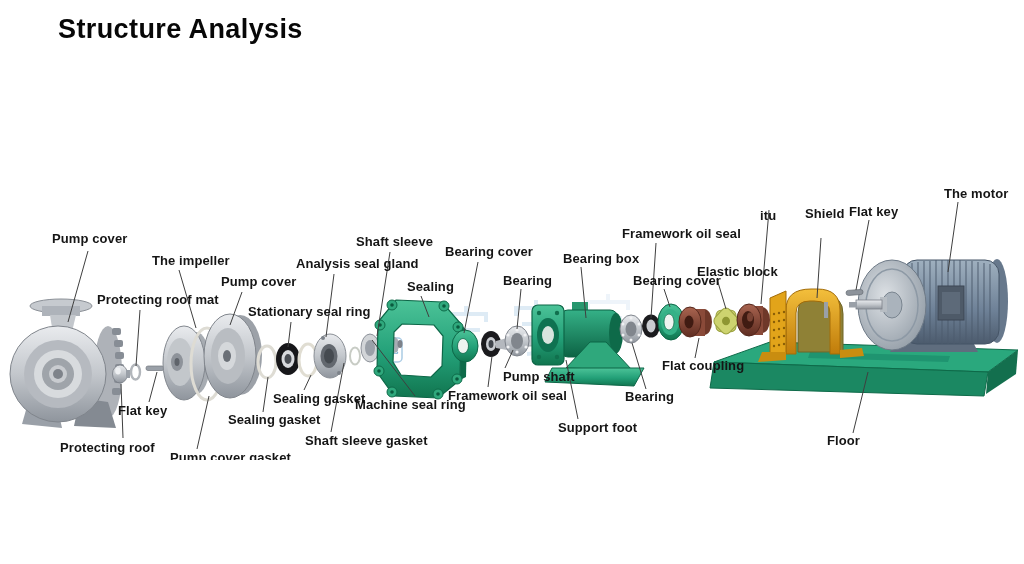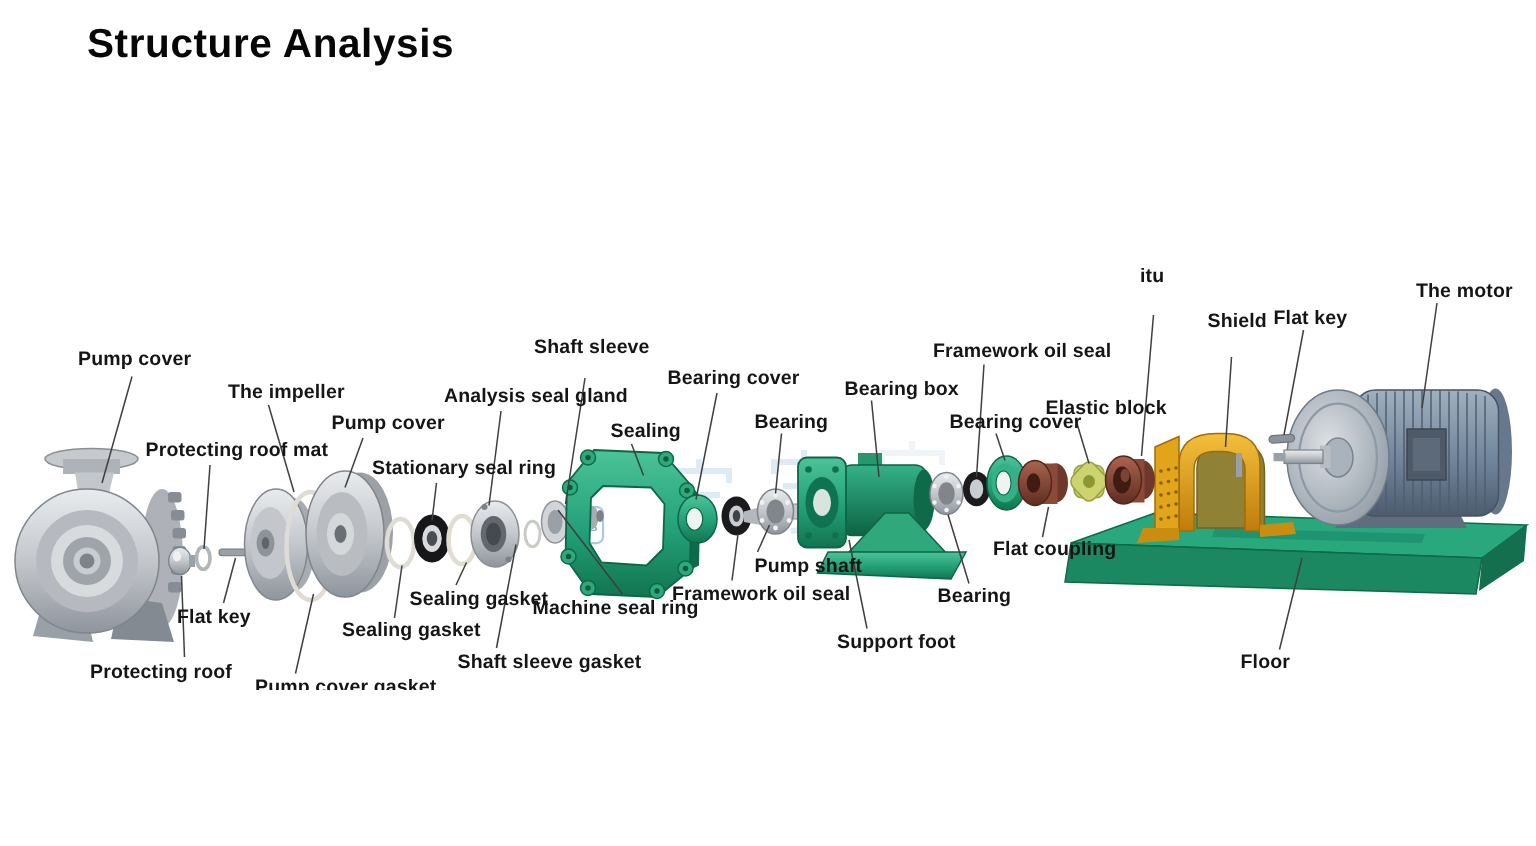--- a/index.html
+++ b/index.html
@@ -370,29 +370,29 @@
       <line x1="123" y1="438" x2="121" y2="384"></line>
     </g>
   </svg>
 
   <div class="lbl" style="left:52px;top:231px">Pump cover</div>
   <div class="lbl" style="left:152px;top:253px">The impeller</div>
   <div class="lbl" style="left:97px;top:292px">Protecting roof mat</div>
   <div class="lbl" style="left:221px;top:274px">Pump cover</div>
   <div class="lbl" style="left:248px;top:304px">Stationary seal ring</div>
   <div class="lbl" style="left:296px;top:256px">Analysis seal gland</div>
-  <div class="lbl" style="left:356px;top:223px">Shaft sleeve</div>
+  <div class="lbl" style="left:356px;top:234px">Shaft sleeve</div>
   <div class="lbl" style="left:407px;top:279px">Sealing</div>
   <div class="lbl" style="left:445px;top:244px">Bearing cover</div>
   <div class="lbl" style="left:503px;top:273px">Bearing</div>
   <div class="lbl" style="left:563px;top:251px">Bearing box</div>
   <div class="lbl" style="left:622px;top:226px">Framework oil seal</div>
   <div class="lbl" style="left:633px;top:273px">Bearing cover</div>
   <div class="lbl" style="left:697px;top:264px">Elastic block</div>
-  <div class="lbl" style="left:760px;top:176px">itu</div>
+  <div class="lbl" style="left:760px;top:208px">itu</div>
   <div class="lbl" style="left:805px;top:206px">Shield</div>
   <div class="lbl" style="left:849px;top:204px">Flat key</div>
   <div class="lbl" style="left:944px;top:186px">The motor</div>
   <div class="lbl" style="left:662px;top:358px">Flat coupling</div>
   <div class="lbl" style="left:625px;top:389px">Bearing</div>
   <div class="lbl" style="left:558px;top:420px">Support foot</div>
   <div class="lbl" style="left:827px;top:433px">Floor</div>
   <div class="lbl" style="left:503px;top:369px">Pump shaft</div>
   <div class="lbl" style="left:448px;top:388px">Framework oil seal</div>
   <div class="lbl" style="left:355px;top:397px">Machine seal ring</div>

